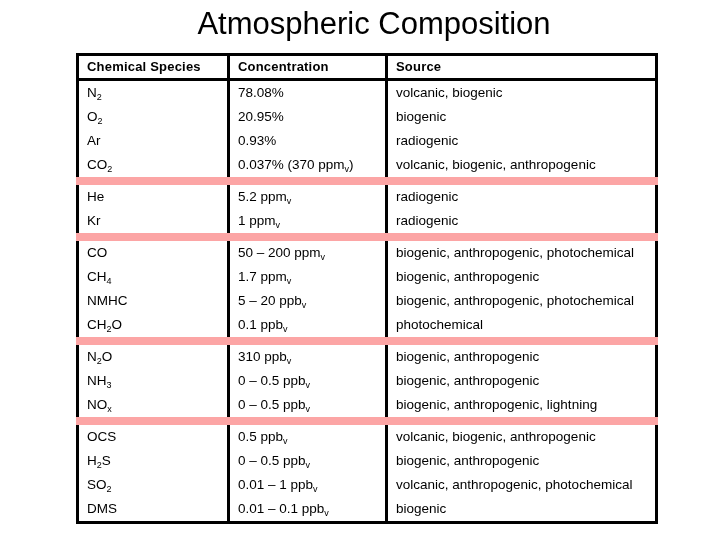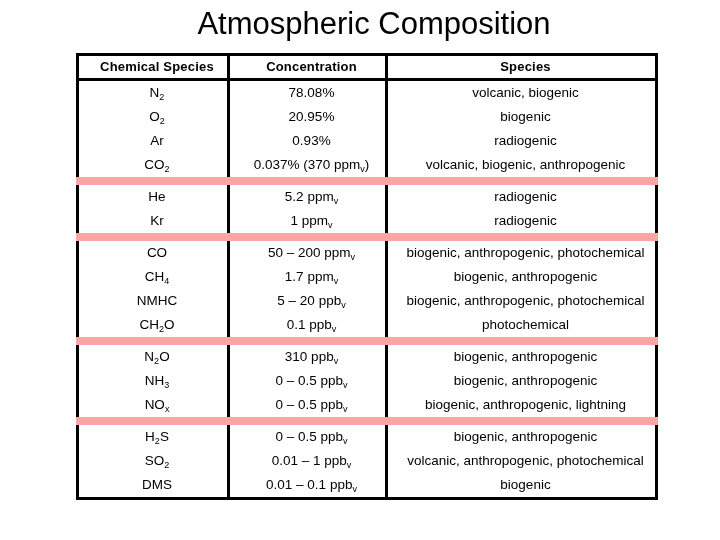--- a/index.html
+++ b/index.html
@@ -32,21 +32,21 @@
     table {
       border-collapse: collapse;
       width: 579px;
       table-layout: fixed;
       border: 3px solid #000;
     }
     col.c1 { width: 151px; }
     col.c2 { width: 158px; }
     col.c3 { width: 270px; }
     th, td {
-      text-align: center;
+      text-align: left;
       padding: 0 0 0 8px;
       font-size: 13.5px;
       height: 24px;
       line-height: 24px;
       white-space: nowrap;
       vertical-align: middle;
       border-left: 3px solid #000;
       border-right: 3px solid #000;
     }
     th {
@@ -75,21 +75,21 @@
   <table>
     <colgroup>
       <col class="c1">
         <col class="c2">
         <col class="c3">
     </colgroup>
     <thead>
       <tr>
         <th>Chemical Species</th>
         <th>Concentration</th>
-        <th>Species</th>
+        <th>Source</th>
       </tr>
     </thead>
     <tbody id="tbody">
         <tr>
           <td><span>N</span><sub>2</sub></td>
           <td><span>78.08%</span></td>
           <td>volcanic, biogenic</td>
         </tr>
         <tr>
           <td><span>O</span><sub>2</sub></td>
@@ -145,20 +145,25 @@
           <td><span>NH</span><sub>3</sub></td>
           <td><span>0 – 0.5 ppb</span><sub>v</sub></td>
           <td>biogenic, anthropogenic</td>
         </tr>
         <tr class="group-end">
           <td><span>NO</span><sub>x</sub></td>
           <td><span>0 – 0.5 ppb</span><sub>v</sub></td>
           <td>biogenic, anthropogenic, lightning</td>
         </tr>
         <tr>
+          <td><span>OCS</span></td>
+          <td><span>0.5 ppb</span><sub>v</sub></td>
+          <td>volcanic, biogenic, anthropogenic</td>
+        </tr>
+        <tr>
           <td><span>H</span><sub>2</sub><span>S</span></td>
           <td><span>0 – 0.5 ppb</span><sub>v</sub></td>
           <td>biogenic, anthropogenic</td>
         </tr>
         <tr>
           <td><span>SO</span><sub>2</sub></td>
           <td><span>0.01 – 1 ppb</span><sub>v</sub></td>
           <td>volcanic, anthropogenic, photochemical</td>
         </tr>
         <tr>

